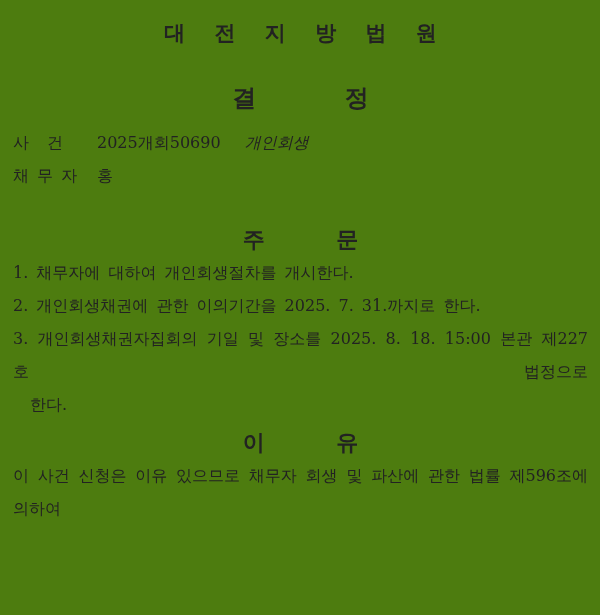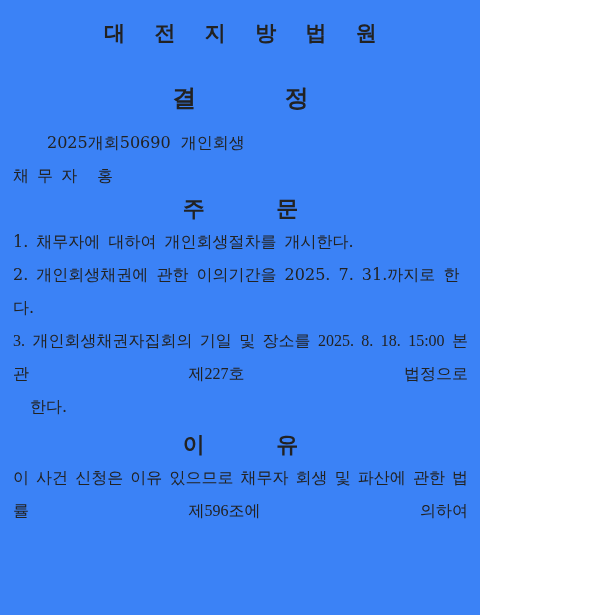--- a/index.html
+++ b/index.html
@@ -2,23 +2,23 @@
 <html lang="ko"><head>
 <meta charset="utf-8">
 <style>
   html, body {
     margin: 0;
     padding: 0;
     background: #ffffff;
   }
   .page {
     position: relative;
-    width: 480px;
+    width: 600px;
     height: 615px;
-    background: #3b82f6;
+    background: #4d7c0f;
     color: #222222;
     font-family: "DejaVu Serif", "Liberation Serif", serif;
     font-size: 16px;
     overflow: hidden;
     box-sizing: border-box;
     padding: 0 12px 0 13px;
   }
   .line {
     line-height: 33px;
     word-spacing: 3px;
@@ -47,65 +47,65 @@
     white-space: nowrap;
   }
   .section-heading {
     text-align: center;
     font-size: 22px;
     font-weight: bold;
     line-height: 33px;
     word-spacing: 64px;
     white-space: nowrap;
   }
-  .jumun-heading { }
+  .jumun-heading { margin-top: 31px; }
   .iyu-heading   { margin-top: 5px; }
 
   .field-row {
     display: flex;
     align-items: baseline;
   }
   .case-row { margin-top: 12px; }
   .field-label {
     display: inline-block;
     width: 50px;
     text-align: justify;
     text-align-last: justify;
     flex: 0 0 auto;
   }
   .field-value {
     margin-left: 34px;
     white-space: nowrap;
   }
-  .case-type { margin-left: 10px; }
+  .case-type { margin-left: 24px; font-style: italic; }
 
   .attorney-line {
     margin-top: 15px;
     padding-left: 87px;
   }
   .justify-full {
     text-align: justify;
     text-align-last: justify;
     white-space: normal;
-    font-family: Liberation Serif, serif;
   }
   .continuation {
     padding-left: 17px;
   }
 </style>
 </head>
 <body>
 
 <div class="page">
 
   <div class="court-title">대 전 지 방 법 원</div>
 
   <div class="decision-heading">결 정</div>
 
   <div class="field-row case-row line">
+    <span class="field-label">사 건</span>
     <span class="field-value"><span>2025개회50690</span><span class="case-type">개인회생</span></span>
   </div>
 
   <div class="field-row line">
     <span class="field-label">채 무 자</span>
     <span class="field-value">홍</span>
   </div>
 
 
   <div class="section-heading jumun-heading">주 문</div>

